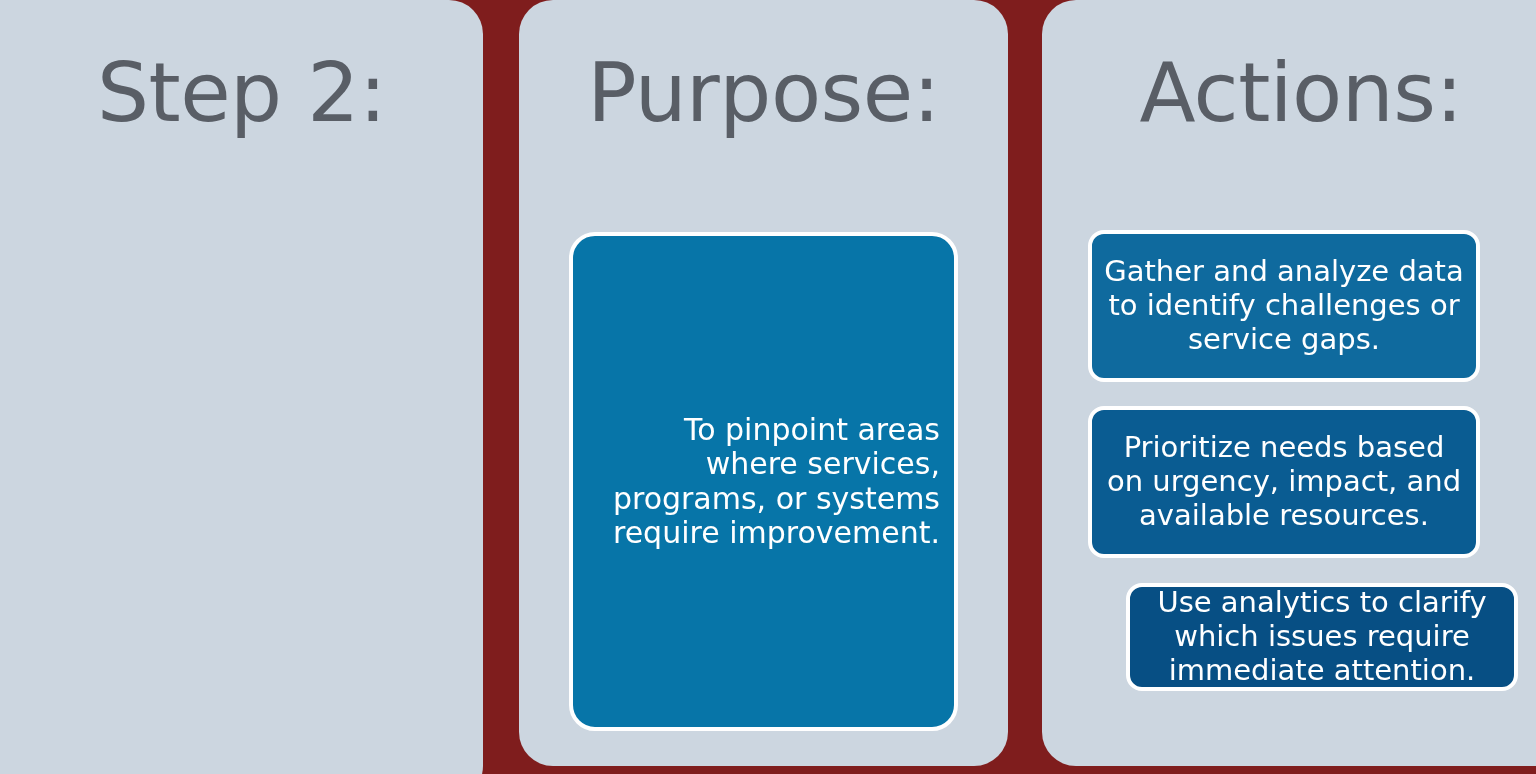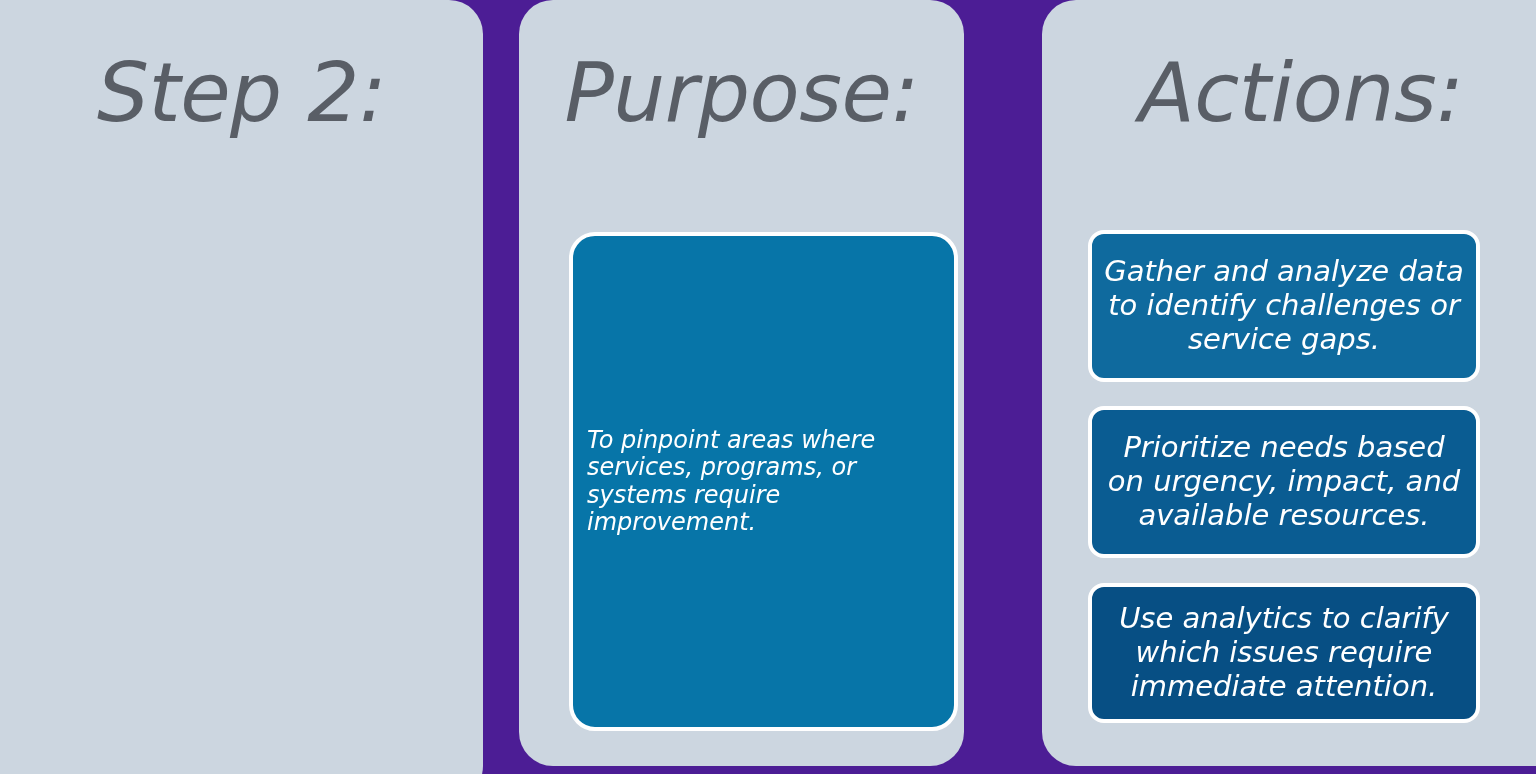--- a/index.html
+++ b/index.html
@@ -4,44 +4,43 @@
 <style>
   html, body {
     margin: 0;
     padding: 0;
     background: #000000;
   }
   .canvas {
     position: relative;
     width: 1536px;
     height: 774px;
-    background: #4c1d95;
+    background: #7f1d1d;
     overflow: hidden;
     font-family: "DejaVu Sans", sans-serif;
-    font-style: italic;
   }
 
   
   .panel {
     position: absolute;
     background: #ccd6e0;
     border-radius: 34px;
     box-sizing: border-box;
   }
   .panel-step {
     left: -14px;
     top: 0px;
     width: 497px;
     height: 800px;
     border-radius: 0 34px 34px 0;
   }
   .panel-purpose {
     left: 519px;
     top: 0px;
-    width: 445px;
+    width: 489px;
     height: 766px;
     border-radius: 34px;
   }
   .panel-actions {
     left: 1042px;
     top: 0px;
     width: 494px;
     height: 766px;
     border-radius: 34px 0 0 34px;
   }
@@ -74,23 +73,23 @@
     background: #0775a8;
     border: 4px solid #ffffff;
     border-radius: 26px;
     display: flex;
     align-items: center;
     justify-content: center;
     padding: 10px 14px;
   }
   .purpose-text {
     color: #ffffff;
-    font-size: 24px;
+    font-size: 30px;
     line-height: 1.14;
-    text-align: left;
+    text-align: right;
     font-weight: 400;
   }
 
   
   .action-card {
     position: absolute;
     left: 46px;
     width: 392px;
     box-sizing: border-box;
     border: 4px solid #ffffff;
@@ -112,22 +111,23 @@
     height: 152px;
     background: #0f6a9e;
   }
   .action-card-2 {
     top: 406px;
     height: 152px;
     background: #0a5c92;
   }
   .action-card-3 {
     top: 583px;
-    height: 140px;
+    height: 108px;
     background: #074f84;
+    margin-left: 38px;
   }
 </style>
 </head>
 <body>
 
 <div class="canvas">
 
   <div class="panel panel-step">
     <div class="panel-heading">Step 2:</div>
   </div>

